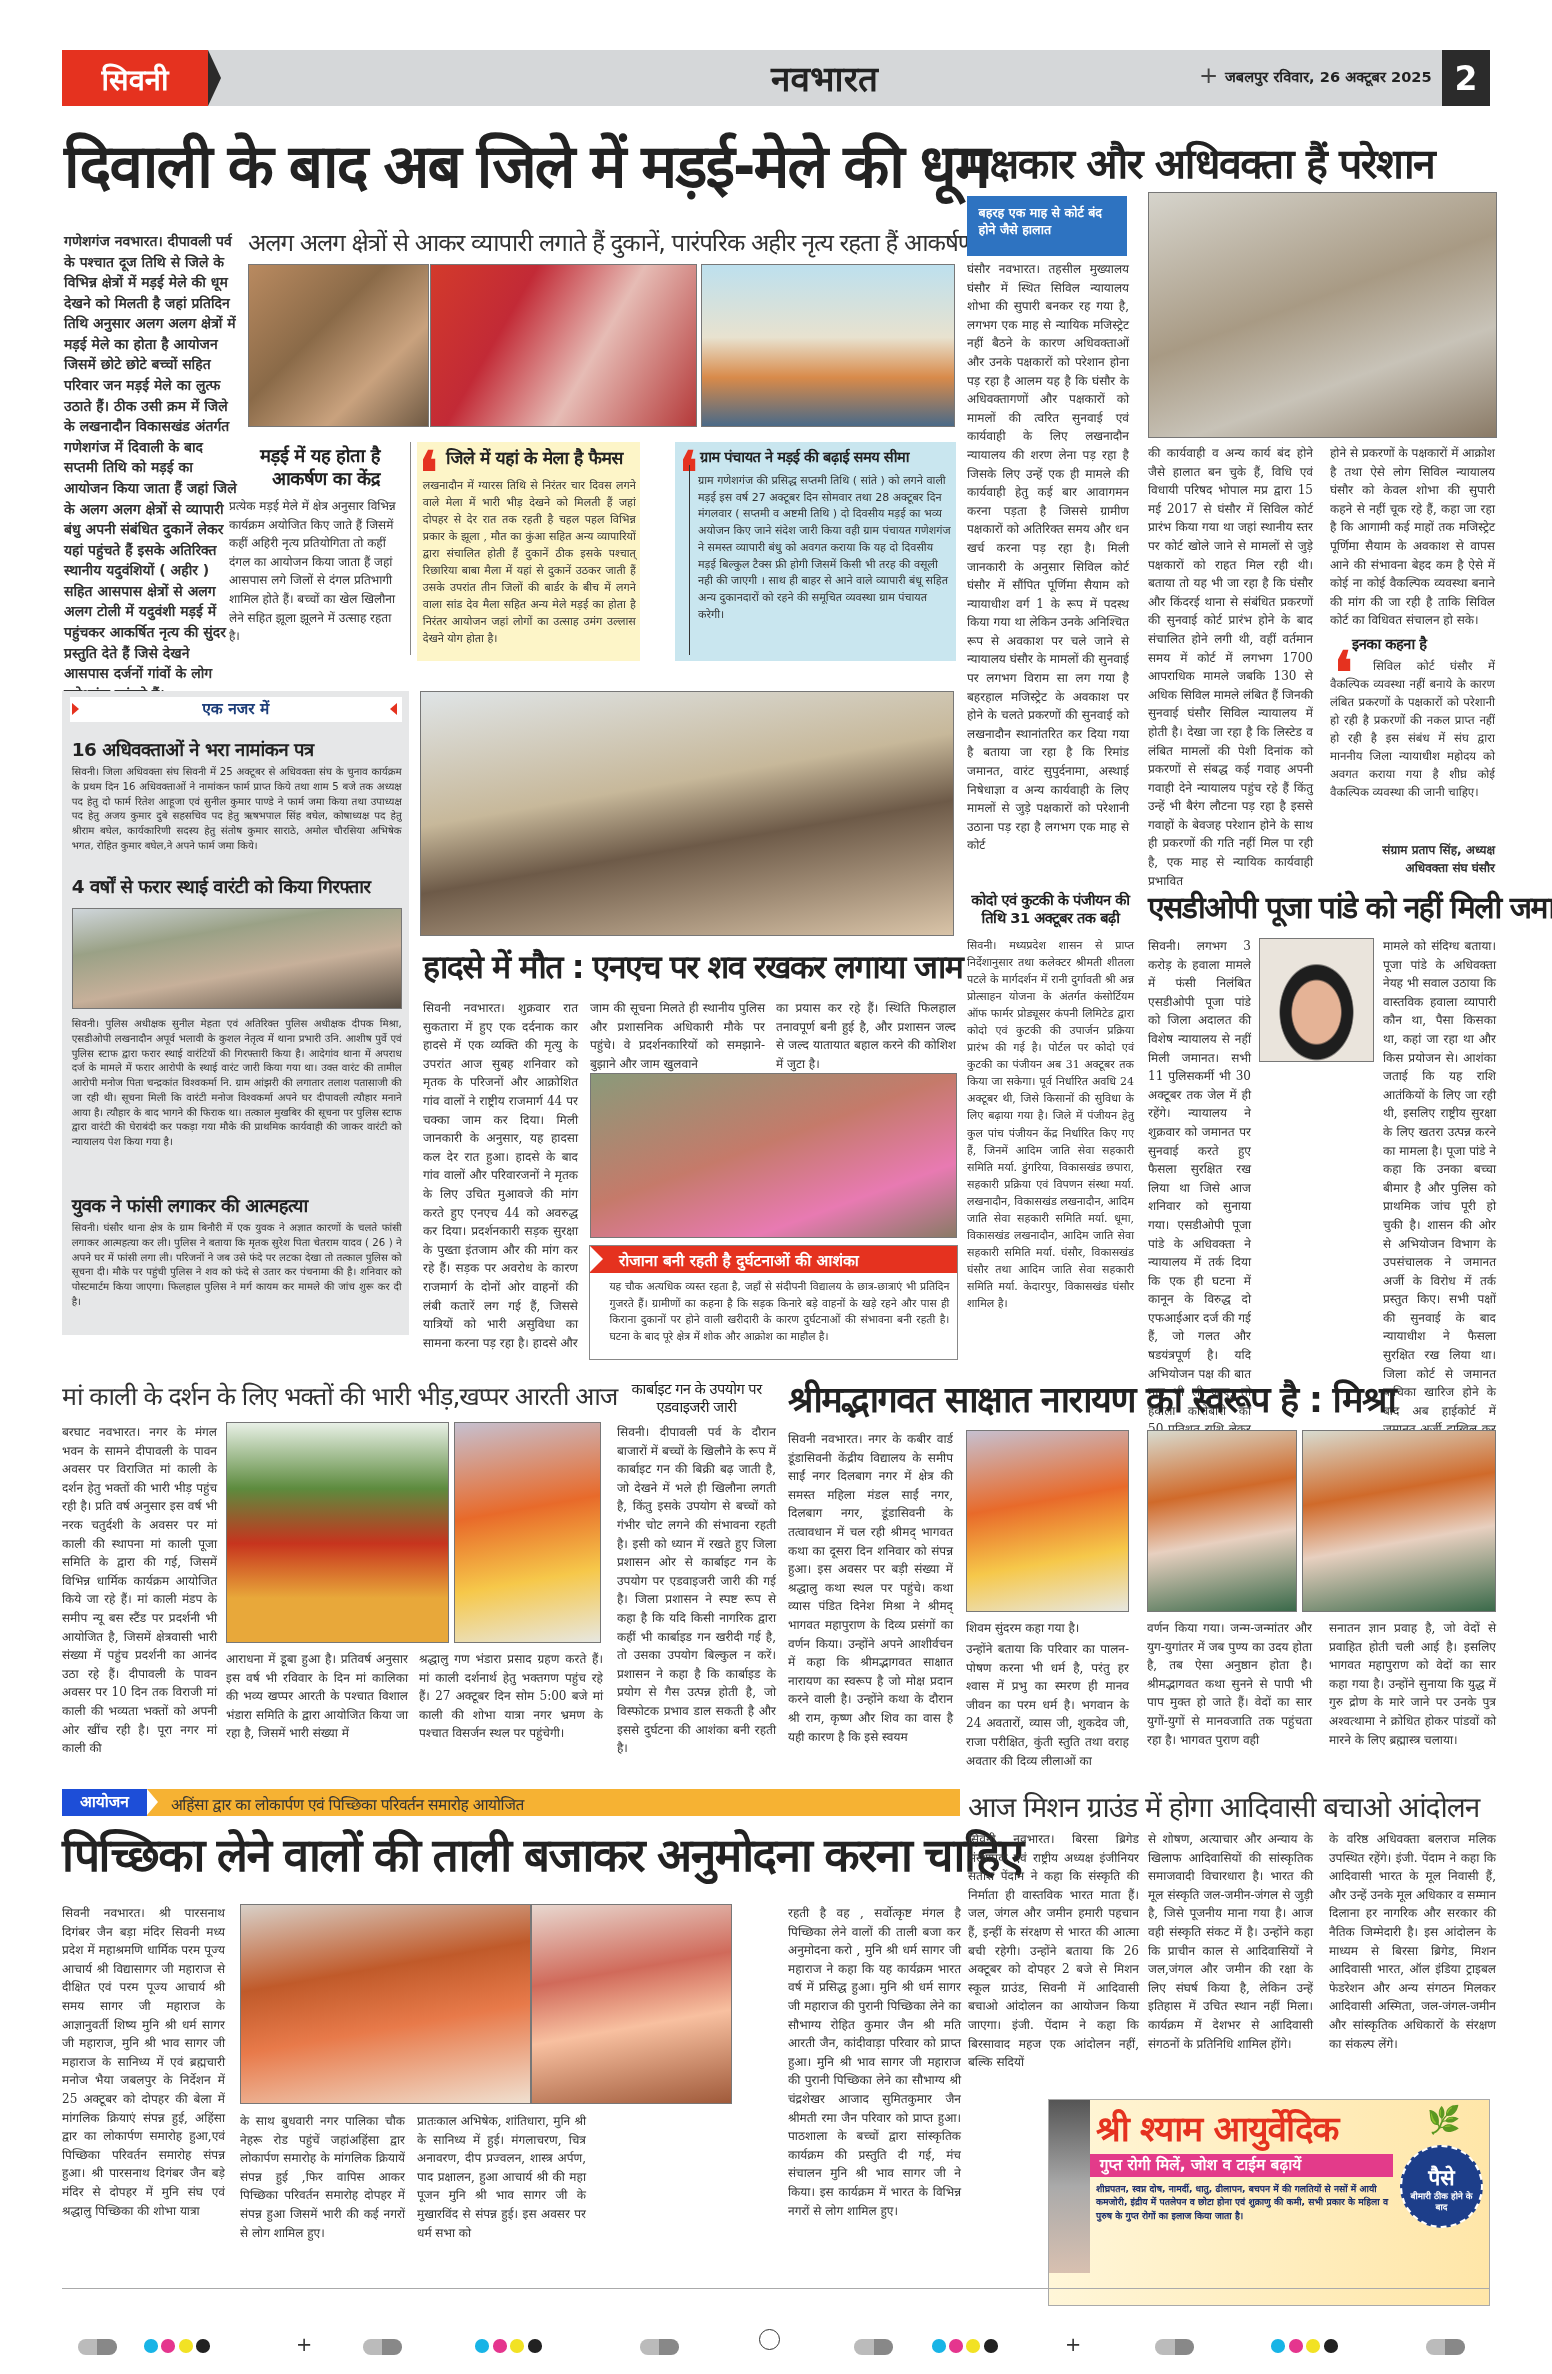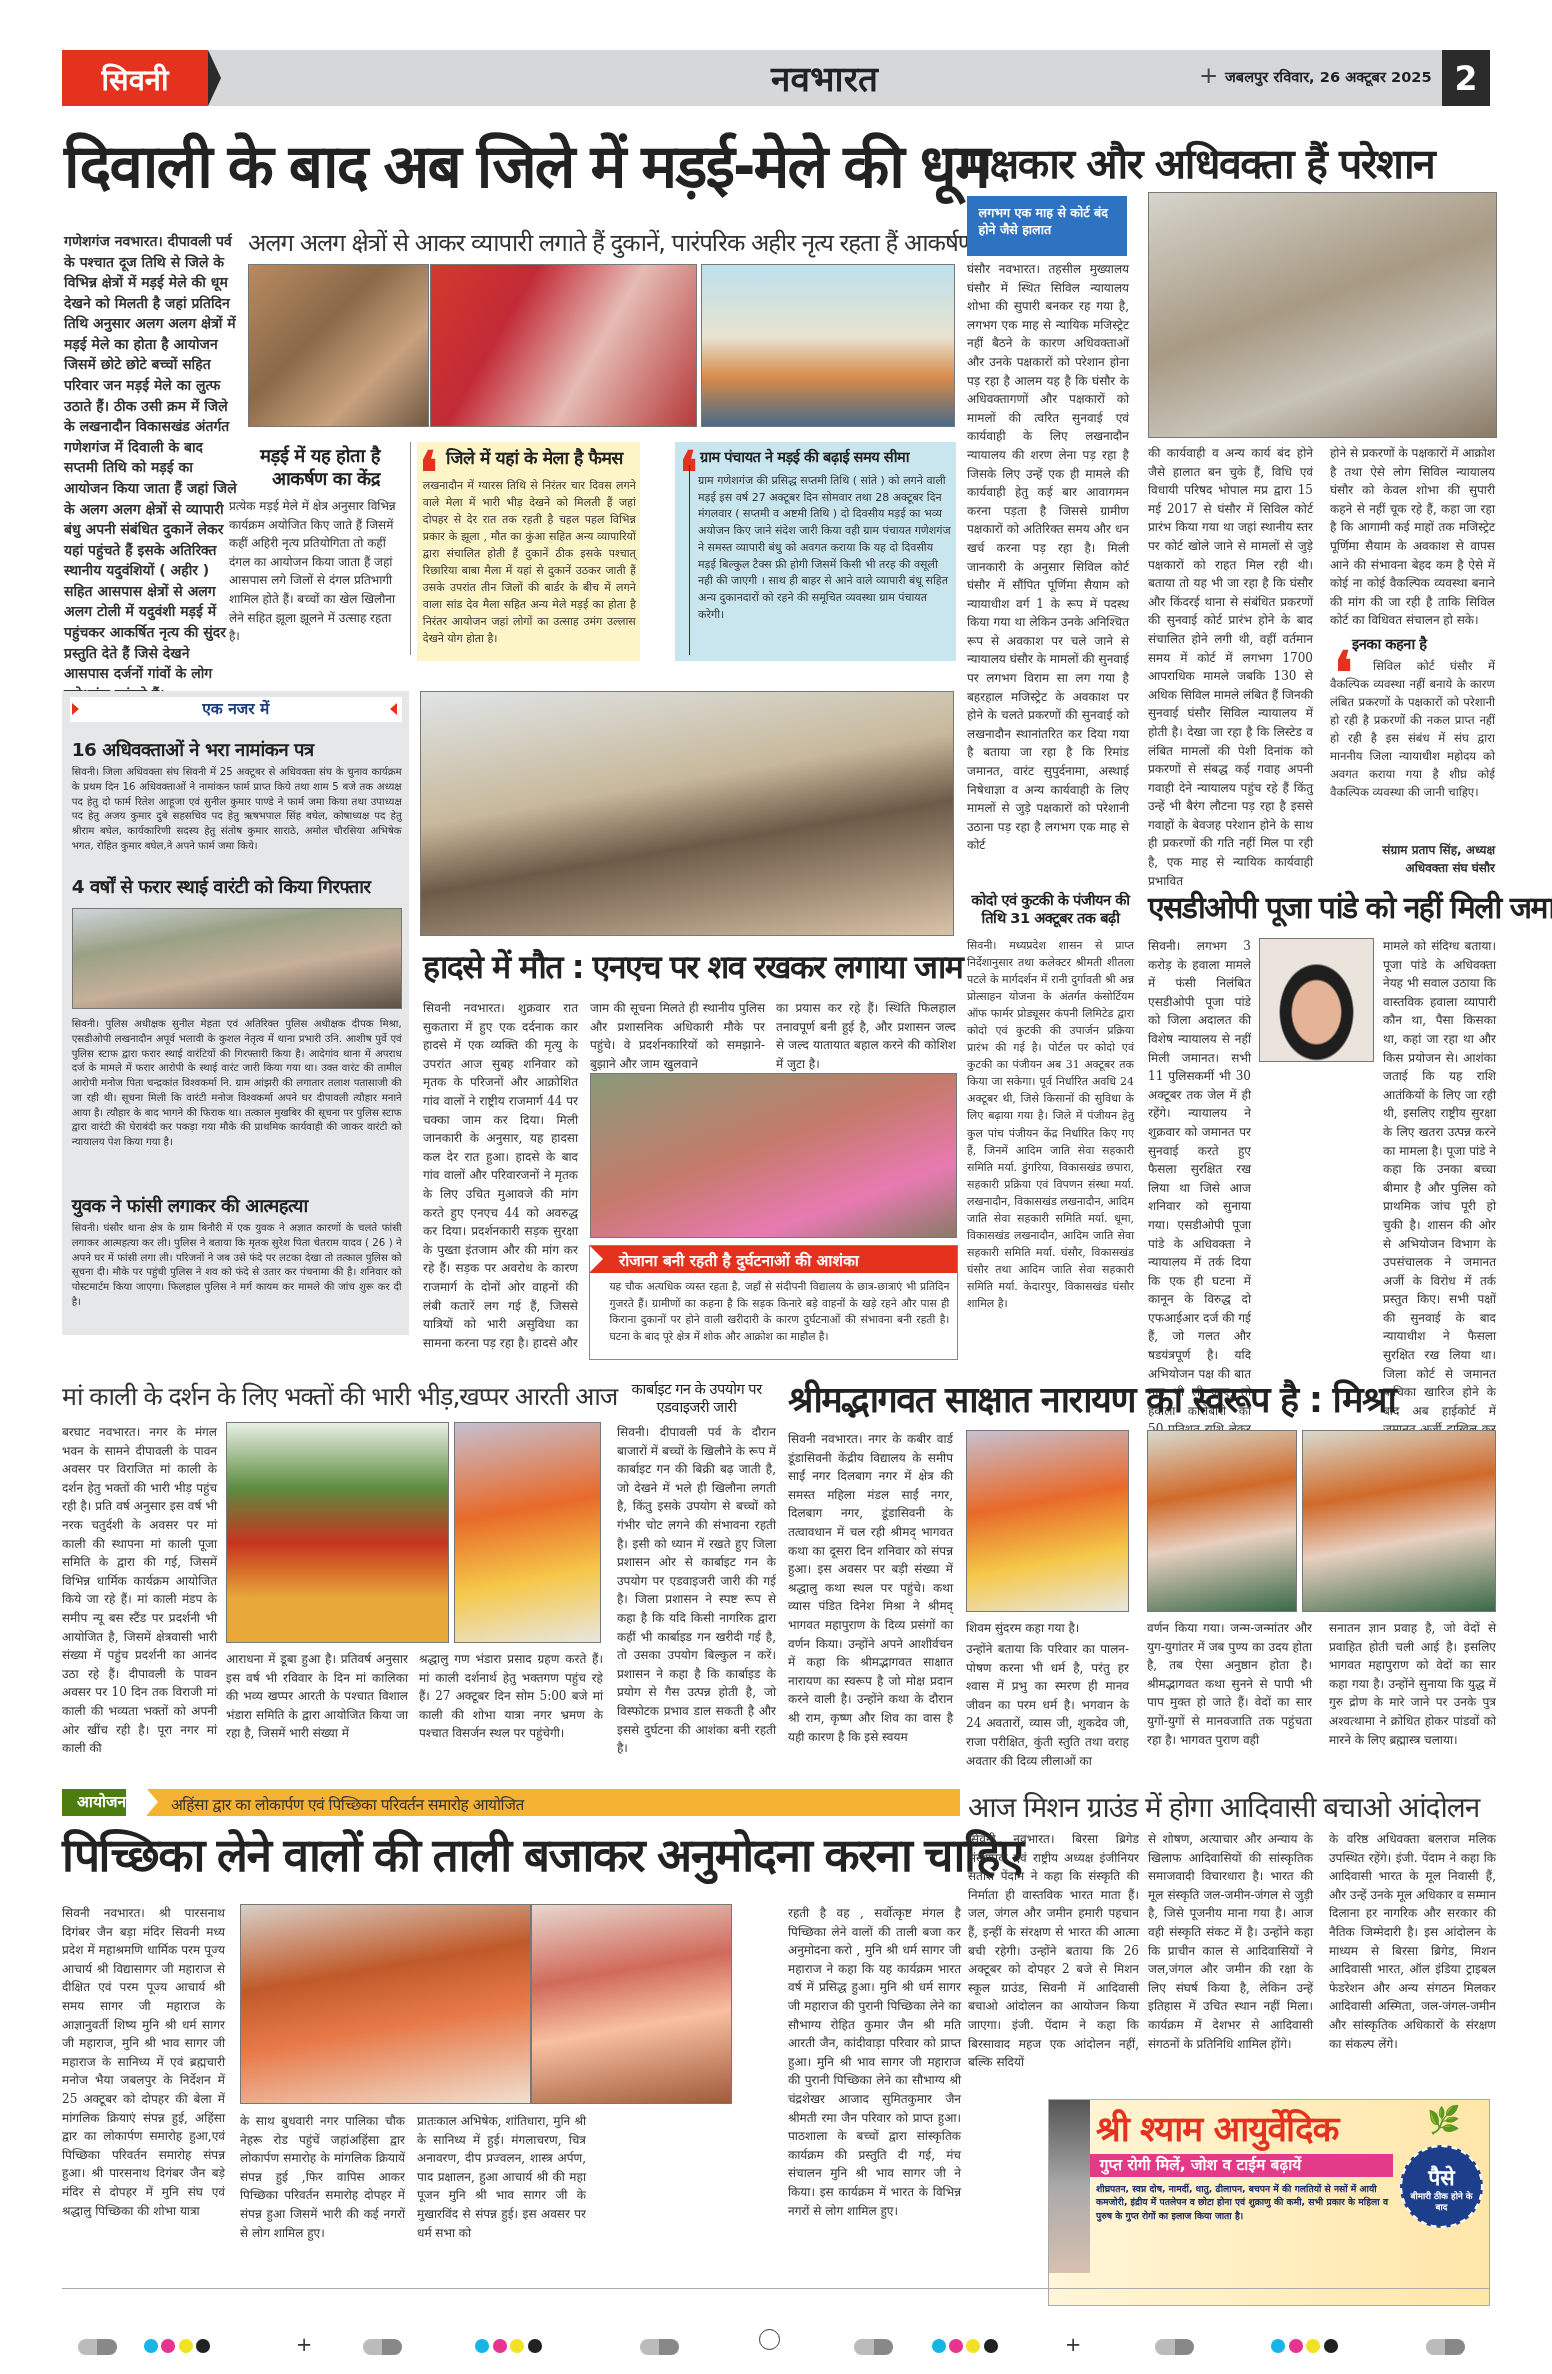--- a/index.html
+++ b/index.html
@@ -63,21 +63,21 @@
   <div class="abs txt" style="left:5.8px;top:35px;width:213px;font-size:11px;line-height:1.55">लखनादौन में ग्यारस तिथि से निरंतर चार दिवस लगने वाले मेला में भारी भीड़ देखने को मिलती हैं जहां दोपहर से देर रात तक रहती है चहल पहल विभिन्न प्रकार के झूला , मौत का कुंआ सहित अन्य व्यापारियों द्वारा संचालित होती हैं दुकानें ठीक इसके पश्चात् रिछारिया बाबा मैला में यहां से दुकानें उठकर जाती हैं उसके उपरांत तीन जिलों की बार्डर के बीच में लगने वाला सांड देव मैला सहित अन्य मेले मड़ई का होता है निरंतर आयोजन जहां लोगों का उत्साह उमंग उल्लास देखने योग होता है।</div>
 </div>
 <div class="abs" style="left:675px;top:442px;width:281px;height:219px;background:#c9e6ef">
   <span class="abs quote" style="left:3.9px;top:13.6px">❛</span>
   <div class="abs" style="left:13.6px;top:23px;width:1.9px;height:190px;background:#333"></div>
   <div class="abs h-s" style="left:25px;top:5.8px;width:252px;font-size:14.6px">ग्राम पंचायत ने मड़ई की बढ़ाई समय सीमा</div>
   <div class="abs txt" style="left:23px;top:31px;width:254px;font-size:11px;line-height:1.52;text-align:left;font-family:'DejaVu Sans',sans-serif">ग्राम गणेशगंज की प्रसिद्ध सप्तमी तिथि ( सांते ) को लगने वाली मड़ई इस वर्ष 27 अक्टूबर दिन सोमवार तथा 28 अक्टूबर दिन मंगलवार ( सप्तमी व अष्टमी तिथि ) दो दिवसीय मड़ई का भव्य अयोजन किए जाने संदेश जारी किया वही ग्राम पंचायत गणेशगंज ने समस्त व्यापारी बंधु को अवगत कराया कि यह दो दिवसीय मड़ई बिल्कुल टैक्स फ्री होगी जिसमें किसी भी तरह की वसूली नही की जाएगी । साथ ही बाहर से आने वाले व्यापारी बंधू सहित अन्य दुकानदारों को रहने की समूचित व्यवस्था ग्राम पंचायत करेगी।</div>
 </div>
 
 <div class="abs h-l" style="left:968px;top:144px;width:563px;white-space:nowrap">पक्षकार और अधिवक्ता हैं परेशान</div>
-<div class="abs" style="left:967px;top:196px;width:160px;height:60px;background:#2e73c1;color:#fff;padding:7.8px 11.6px;font:bold 12.6px/1.4 'DejaVu Sans',sans-serif">लगभग एक माह से कोर्ट बंद होने जैसे हालात</div>
+<div class="abs" style="left:967px;top:196px;width:160px;height:60px;background:#2e73c1;color:#fff;padding:7.8px 11.6px;font:bold 12.6px/1.4 'DejaVu Sans',sans-serif">बहरह एक माह से कोर्ट बंद होने जैसे हालात</div>
 <div class="abs photo ph-d" style="left:1148px;top:192px;width:349px;height:246px"></div>
 <div class="abs txt" style="left:967px;top:260px;width:162px;font-size:12px">घंसौर नवभारत। तहसील मुख्यालय घंसौर में स्थित सिविल न्यायालय शोभा की सुपारी बनकर रह गया है, लगभग एक माह से न्यायिक मजिस्ट्रेट नहीं बैठने के कारण अधिवक्ताओं और उनके पक्षकारों को परेशान होना पड़ रहा है आलम यह है कि घंसौर के अधिवक्तागणों और पक्षकारों को मामलों की त्वरित सुनवाई एवं कार्यवाही के लिए लखनादौन न्यायालय की शरण लेना पड़ रहा है जिसके लिए उन्हें एक ही मामले की कार्यवाही हेतु कई बार आवागमन करना पड़ता है जिससे ग्रामीण पक्षकारों को अतिरिक्त समय और धन खर्च करना पड़ रहा है। मिली जानकारी के अनुसार सिविल कोर्ट घंसौर में सौंपित पूर्णिमा सैयाम को न्यायाधीश वर्ग 1 के रूप में पदस्थ किया गया था लेकिन उनके अनिश्चित रूप से अवकाश पर चले जाने से न्यायालय घंसौर के मामलों की सुनवाई पर लगभग विराम सा लग गया है बहरहाल मजिस्ट्रेट के अवकाश पर होने के चलते प्रकरणों की सुनवाई को लखनादौन स्थानांतरित कर दिया गया है बताया जा रहा है कि रिमांड जमानत, वारंट सुपुर्दनामा, अस्थाई निषेधाज्ञा व अन्य कार्यवाही के लिए मामलों से जुड़े पक्षकारों को परेशानी उठाना पड़ रहा है लगभग एक माह से कोर्ट</div>
 <div class="abs txt" style="left:1148px;top:444px;width:165px;font-size:12px">की कार्यवाही व अन्य कार्य बंद होने जैसे हालात बन चुके हैं, विधि एवं विधायी परिषद भोपाल मप्र द्वारा 15 मई 2017 से घंसौर में सिविल कोर्ट प्रारंभ किया गया था जहां स्थानीय स्तर पर कोर्ट खोले जाने से मामलों से जुड़े पक्षकारों को राहत मिल रही थी। बताया तो यह भी जा रहा है कि घंसौर और किंदरई थाना से संबंधित प्रकरणों की सुनवाई कोर्ट प्रारंभ होने के बाद संचालित होने लगी थी, वहीं वर्तमान समय में कोर्ट में लगभग 1700 आपराधिक मामले जबकि 130 से अधिक सिविल मामले लंबित हैं जिनकी सुनवाई घंसौर सिविल न्यायालय में होती है। देखा जा रहा है कि लिस्टेड व लंबित मामलों की पेशी दिनांक को प्रकरणों से संबद्ध कई गवाह अपनी गवाही देने न्यायालय पहुंच रहे हैं किंतु उन्हें भी बैरंग लौटना पड़ रहा है इससे गवाहों के बेवजह परेशान होने के साथ ही प्रकरणों की गति नहीं मिल पा रही है, एक माह से न्यायिक कार्यवाही प्रभावित</div>
 <div class="abs txt" style="left:1330px;top:444px;width:165px;font-size:12px">होने से प्रकरणों के पक्षकारों में आक्रोश है तथा ऐसे लोग सिविल न्यायालय घंसौर को केवल शोभा की सुपारी कहने से नहीं चूक रहे हैं, कहा जा रहा है कि आगामी कई माहों तक मजिस्ट्रेट पूर्णिमा सैयाम के अवकाश से वापस आने की संभावना बेहद कम है ऐसे में कोई ना कोई वैकल्पिक व्यवस्था बनाने की मांग की जा रही है ताकि सिविल कोर्ट का विधिवत संचालन हो सके।</div>
 <span class="abs quote" style="left:1334px;top:656px">❛</span>
 <div class="abs h-s" style="left:1352px;top:635px;font-size:14.6px">इनका कहना है</div>
 <div class="abs txt" style="left:1330px;top:658px;width:165px;font-size:11.6px;text-indent:43px">सिविल कोर्ट घंसौर में वैकल्पिक व्यवस्था नहीं बनाये के कारण लंबित प्रकरणों के पक्षकारों को परेशानी हो रही है प्रकरणों की नकल प्राप्त नहीं हो रही है इस संबंध में संघ द्वारा माननीय जिला न्यायाधीश महोदय को अवगत कराया गया है शीघ्र कोई वैकल्पिक व्यवस्था की जानी चाहिए।</div>
 <div class="abs txt-b" style="left:1330px;top:842px;width:165px;text-align:right;font-size:12px;line-height:1.4">संग्राम प्रताप सिंह, अध्यक्ष</div>
 <div class="abs txt-b" style="left:1330px;top:860px;width:165px;text-align:right;font-size:12px;line-height:1.4">अधिवक्ता संघ घंसौर</div>
 
@@ -128,21 +128,21 @@
 <div class="abs h-l" style="left:788px;top:1382px;width:747px;white-space:nowrap;font-size:36px">श्रीमद्भागवत साक्षात नारायण का स्वरूप है : मिश्रा</div>
 <div class="abs txt" style="left:788px;top:1430px;width:165px;font-size:12px">सिवनी नवभारत। नगर के कबीर वार्ड डूंडासिवनी केंद्रीय विद्यालय के समीप साईं नगर दिलबाग नगर में क्षेत्र की समस्त महिला मंडल साईं नगर, दिलबाग नगर, डूंडासिवनी के तत्वावधान में चल रही श्रीमद् भागवत कथा का दूसरा दिन शनिवार को संपन्न हुआ। इस अवसर पर बड़ी संख्या में श्रद्धालु कथा स्थल पर पहुंचे। कथा व्यास पंडित दिनेश मिश्रा ने श्रीमद् भागवत महापुराण के दिव्य प्रसंगों का वर्णन किया। उन्होंने अपने आशीर्वचन में कहा कि श्रीमद्भागवत साक्षात नारायण का स्वरूप है जो मोक्ष प्रदान करने वाली है। उन्होंने कथा के दौरान श्री राम, कृष्ण और शिव का वास है यही कारण है कि इसे स्वयम</div>
 <div class="abs photo ph-j" style="left:966px;top:1430px;width:163px;height:182px"></div>
 <div class="abs txt" style="left:966px;top:1619px;width:163px;font-size:12px">शिवम सुंदरम कहा गया है।</div>
 <div class="abs txt" style="left:966px;top:1640px;width:163px;font-size:12px">उन्होंने बताया कि परिवार का पालन-पोषण करना भी धर्म है, परंतु हर श्वास में प्रभु का स्मरण ही मानव जीवन का परम धर्म है। भगवान के 24 अवतारों, व्यास जी, शुकदेव जी, राजा परीक्षित, कुंती स्तुति तथा वराह अवतार की दिव्य लीलाओं का</div>
 <div class="abs photo ph-k" style="left:1147px;top:1430px;width:150px;height:182px"></div>
 <div class="abs photo ph-k" style="left:1302px;top:1430px;width:194px;height:182px"></div>
 <div class="abs txt" style="left:1147px;top:1619px;width:165px;font-size:12px">वर्णन किया गया। जन्म-जन्मांतर और युग-युगांतर में जब पुण्य का उदय होता है, तब ऐसा अनुष्ठान होता है। श्रीमद्भागवत कथा सुनने से पापी भी पाप मुक्त हो जाते हैं। वेदों का सार युगों-युगों से मानवजाति तक पहुंचता रहा है। भागवत पुराण वही</div>
 <div class="abs txt" style="left:1329px;top:1619px;width:167px;font-size:12px">सनातन ज्ञान प्रवाह है, जो वेदों से प्रवाहित होती चली आई है। इसलिए भागवत महापुराण को वेदों का सार कहा गया है। उन्होंने सुनाया कि युद्ध में गुरु द्रोण के मारे जाने पर उनके पुत्र अश्वत्थामा ने क्रोधित होकर पांडवों को मारने के लिए ब्रह्मास्त्र चलाया।</div>
 
-<div class="abs" style="left:62px;top:1789px;width:64px;height:27px;background:#4d7c0f;color:#fff;font:bold 15.5px/27px 'DejaVu Sans',sans-serif;text-align:right">आयोजन</div>
+<div class="abs" style="left:62px;top:1789px;width:85px;height:27px;background:#1d4ed8;color:#fff;font:bold 15.5px/27px 'DejaVu Sans',sans-serif;text-align:center">आयोजन</div>
 <div class="abs" style="left:147px;top:1789px;width:813px;height:27px;background:#f6b233"></div>
 <span class="abs" style="left:147px;top:1789px;width:0;height:0;border-top:13.6px solid transparent;border-bottom:13.6px solid transparent;border-left:11.6px solid #fff"></span>
 <div class="abs" style="left:171px;top:1793px;font:15.5px 'DejaVu Sans',sans-serif;color:#333;letter-spacing:-0.5px">अहिंसा द्वार का लोकार्पण एवं पिच्छिका परिवर्तन समारोह आयोजित</div>
 <div class="abs h-xl" style="left:62px;top:1832px;width:902px;white-space:nowrap;font-size:46px;letter-spacing:-1.5px">पिच्छिका लेने वालों की ताली बजाकर अनुमोदना करना चाहिए</div>
 <div class="abs txt" style="left:62px;top:1904px;width:163px;font-size:12px">सिवनी नवभारत। श्री पारसनाथ दिगंबर जैन बड़ा मंदिर सिवनी मध्य प्रदेश में महाश्रमणि धार्मिक परम पूज्य आचार्य श्री विद्यासागर जी महाराज से दीक्षित एवं परम पूज्य आचार्य श्री समय सागर जी महाराज के आज्ञानुवर्ती शिष्य मुनि श्री धर्म सागर जी महाराज, मुनि श्री भाव सागर जी महाराज के सानिध्य में एवं ब्रह्मचारी मनोज भैया जबलपुर के निर्देशन में 25 अक्टूबर को दोपहर की बेला में मांगलिक क्रियाएं संपन्न हुई, अहिंसा द्वार का लोकार्पण समारोह हुआ,एवं पिच्छिका परिवर्तन समारोह संपन्न हुआ। श्री पारसनाथ दिगंबर जैन बड़े मंदिर से दोपहर में मुनि संघ एवं श्रद्धालु पिच्छिका की शोभा यात्रा</div>
 <div class="abs photo ph-l" style="left:240px;top:1904px;width:291px;height:200px"></div>
 <div class="abs photo ph-m" style="left:531px;top:1904px;width:201px;height:200px"></div>
 <div class="abs txt" style="left:240px;top:2112px;width:165px;font-size:12px">के साथ बुधवारी नगर पालिका चौक नेहरू रोड पहुंचें जहांअहिंसा द्वार लोकार्पण समारोह के मांगलिक क्रियायें संपन्न हुई ,फिर वापिस आकर पिच्छिका परिवर्तन समारोह दोपहर में संपन्न हुआ जिसमें भारी की कई नगरों से लोग शामिल हुए।</div>
 <div class="abs txt" style="left:417px;top:2112px;width:169px;font-size:12px">प्रातःकाल अभिषेक, शांतिधारा, मुनि श्री के सानिध्य में हुई। मंगलाचरण, चित्र अनावरण, दीप प्रज्वलन, शास्त्र अर्पण, पाद प्रक्षालन, हुआ आचार्य श्री की महा पूजन मुनि श्री भाव सागर जी के मुखारविंद से संपन्न हुई। इस अवसर पर धर्म सभा को</div>
 <div class="abs txt" style="left:788px;top:1904px;width:173px;font-size:12px">रहती है वह , सर्वोत्कृष्ट मंगल है पिच्छिका लेने वालों की ताली बजा कर अनुमोदना करो , मुनि श्री धर्म सागर जी महाराज ने कहा कि यह कार्यक्रम भारत वर्ष में प्रसिद्ध हुआ। मुनि श्री धर्म सागर जी महाराज की पुरानी पिच्छिका लेने का सौभाग्य रोहित कुमार जैन श्री मति आरती जैन, कांदीवाड़ा परिवार को प्राप्त हुआ। मुनि श्री भाव सागर जी महाराज की पुरानी पिच्छिका लेने का सौभाग्य श्री चंद्रशेखर आजाद सुमितकुमार जैन श्रीमती रमा जैन परिवार को प्राप्त हुआ। पाठशाला के बच्चों द्वारा सांस्कृतिक कार्यक्रम की प्रस्तुति दी गई, मंच संचालन मुनि श्री भाव सागर जी ने किया। इस कार्यक्रम में भारत के विभिन्न नगरों से लोग शामिल हुए।</div>

